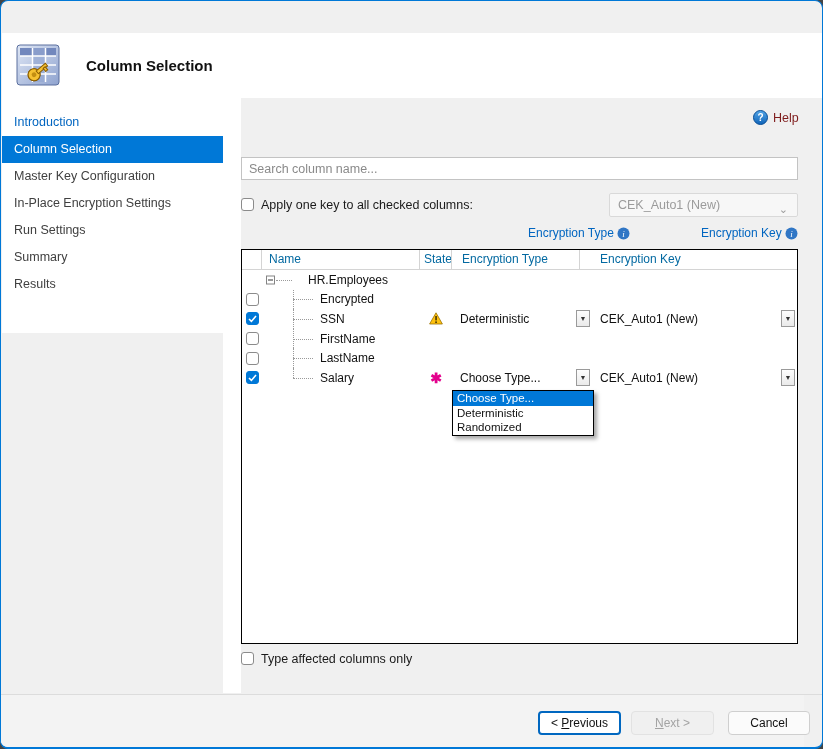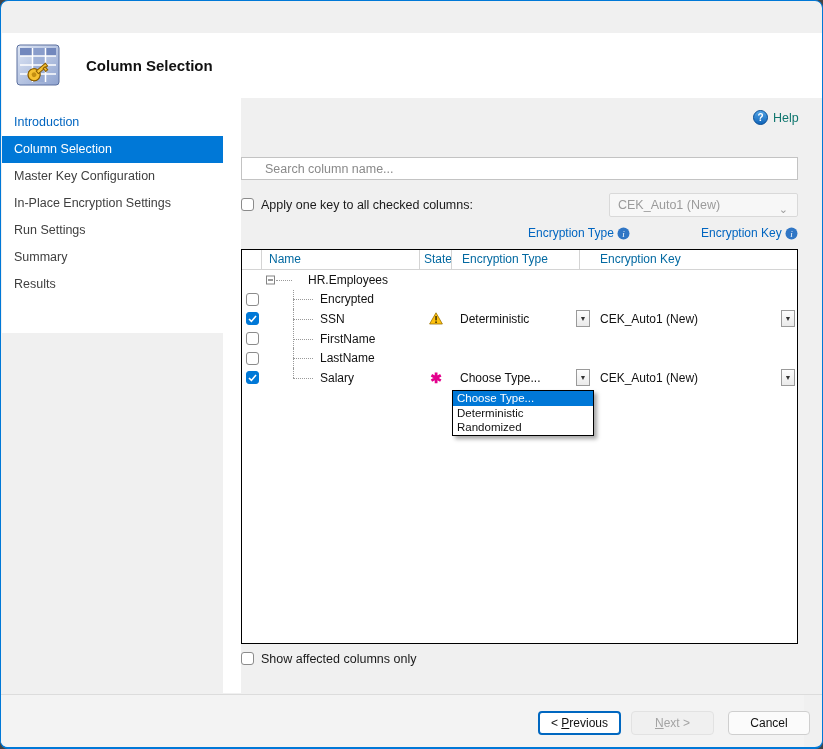--- a/index.html
+++ b/index.html
@@ -24,24 +24,24 @@
   .header-icon { position:absolute; left:12px; top:8px; width:48px; height:48px; }
   .header-title { position:absolute; left:84px; top:24px; font-size:15px; font-weight:700; color:#111; }
   
   .navlist { position:absolute; left:1px; top:97px; width:221px; height:235px; background:#fff; padding-top:11px; }
   .nav-item { height:27px; line-height:27px; padding-left:12px; font-size:12.5px; color:#404040; cursor:pointer; white-space:nowrap; }
   .nav-item.link { color:#0065c0; }
   .nav-item.selected { background:#0078d7; color:#fff; }
   .white-strip { position:absolute; left:222px; top:97px; width:18px; height:595px; background:#fff; }
   
   .help { position:absolute; left:752px; top:109px; display:flex; align-items:center; gap:5px; cursor:pointer; }
-  .help-label { color:#0f766e; font-size:12.5px; }
+  .help-label { color:#7f1d1d; font-size:12.5px; }
   .search-input {
     position:absolute; left:240px; top:156px; width:557px; height:23px;
-    border:1px solid #c3c3c3; background:#fff; font-size:12.5px; padding:0 23px;
+    border:1px solid #c3c3c3; background:#fff; font-size:12.5px; padding:0 7px;
     font-family:"Liberation Sans", sans-serif; color:#a16207;
   }
   .search-input::placeholder { color:#8a8a8a; }
   .cb { width:13px; height:13px; border:1px solid #8b8b8b; border-radius:3px; background:#fff; }
   .cb.checked { background:#0078d7; border-color:#0078d7; display:flex; align-items:center; justify-content:center; }
   .apply-cb { position:absolute; left:240px; top:197px; }
   .apply-label { position:absolute; left:260px; top:197px; font-size:12.5px; color:#1a1a1a; }
   .combo-disabled {
     position:absolute; left:608px; top:192px; width:189px; height:24px;
     background:#f7f7f7; border:1px solid #d9d9d9; border-radius:2px;
@@ -296,21 +296,21 @@
     </div>
   </div>
 
   <div class="dropdown">
     <div class="dd-item selected">Choose Type...</div>
     <div class="dd-item">Deterministic</div>
     <div class="dd-item">Randomized</div>
   </div>
 
   <div class="cb show-cb"></div>
-  <div class="show-label">Show affected columns only</div>
+  <div class="show-label">Type affected columns only</div>
 
   <div class="footer-line"></div>
   <div class="footer">
     <div class="btn btn-previous">
       <span><span>&lt; </span><span class="accesskey">P</span><span>revious</span></span>
     </div>
     <div class="btn btn-next">
       <span><span class="accesskey">N</span><span>ext &gt;</span></span>
     </div>
     <div class="btn btn-cancel">Cancel</div>

